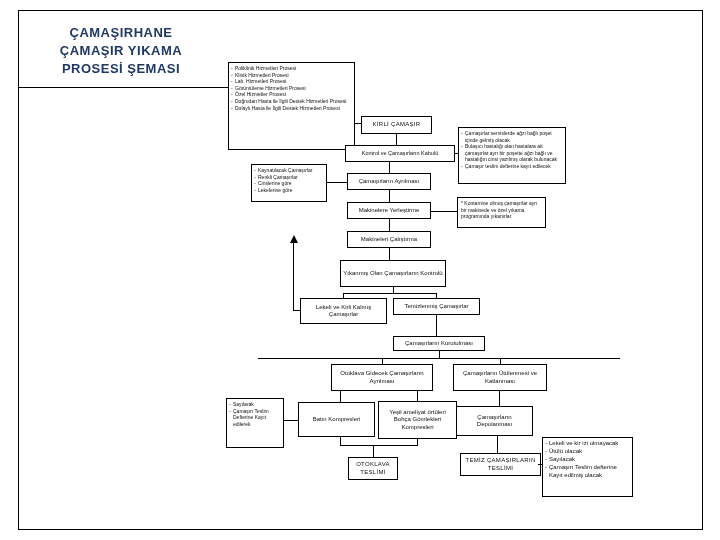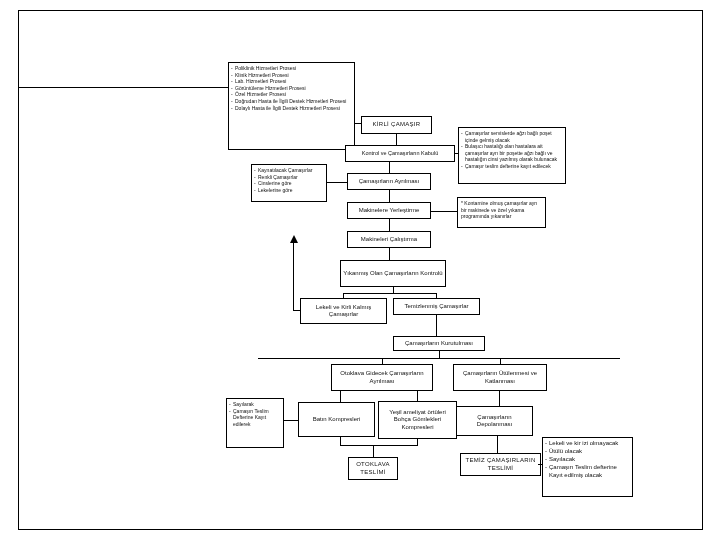--- a/index.html
+++ b/index.html
@@ -22,20 +22,25 @@
         border-right:4px solid transparent;border-bottom:8px solid #000;}
 </style>
 </head>
 <body>
 
 <div id="page">
 
   <div class="pageborder"></div>
   <div class="ln" style="left:18px;top:87px;width:211px;height:1px;"></div>
 
+  <div class="title" style="color:#1f3864;">
+    <div>ÇAMAŞIRHANE</div>
+    <div>ÇAMAŞIR YIKAMA</div>
+    <div>PROSESİ ŞEMASI</div>
+  </div>
 
   <div class="note" style="left:228px;top:62px;width:127px;height:88px;">
     <div class="li">Poliklinik Hizmetleri Prosesi</div>
     <div class="li">Klinik Hizmetleri Prosesi</div>
     <div class="li">Lab. Hizmetleri Prosesi</div>
     <div class="li">Görüntüleme Hizmetleri Prosesi</div>
     <div class="li">Özel Hizmetler Prosesi</div>
     <div class="li">Doğrudan Hasta ile İlgili Destek Hizmetleri Prosesi</div>
     <div class="li">Dolaylı Hasta ile İlgili Destek Hizmetleri Prosesi</div>
   </div>

